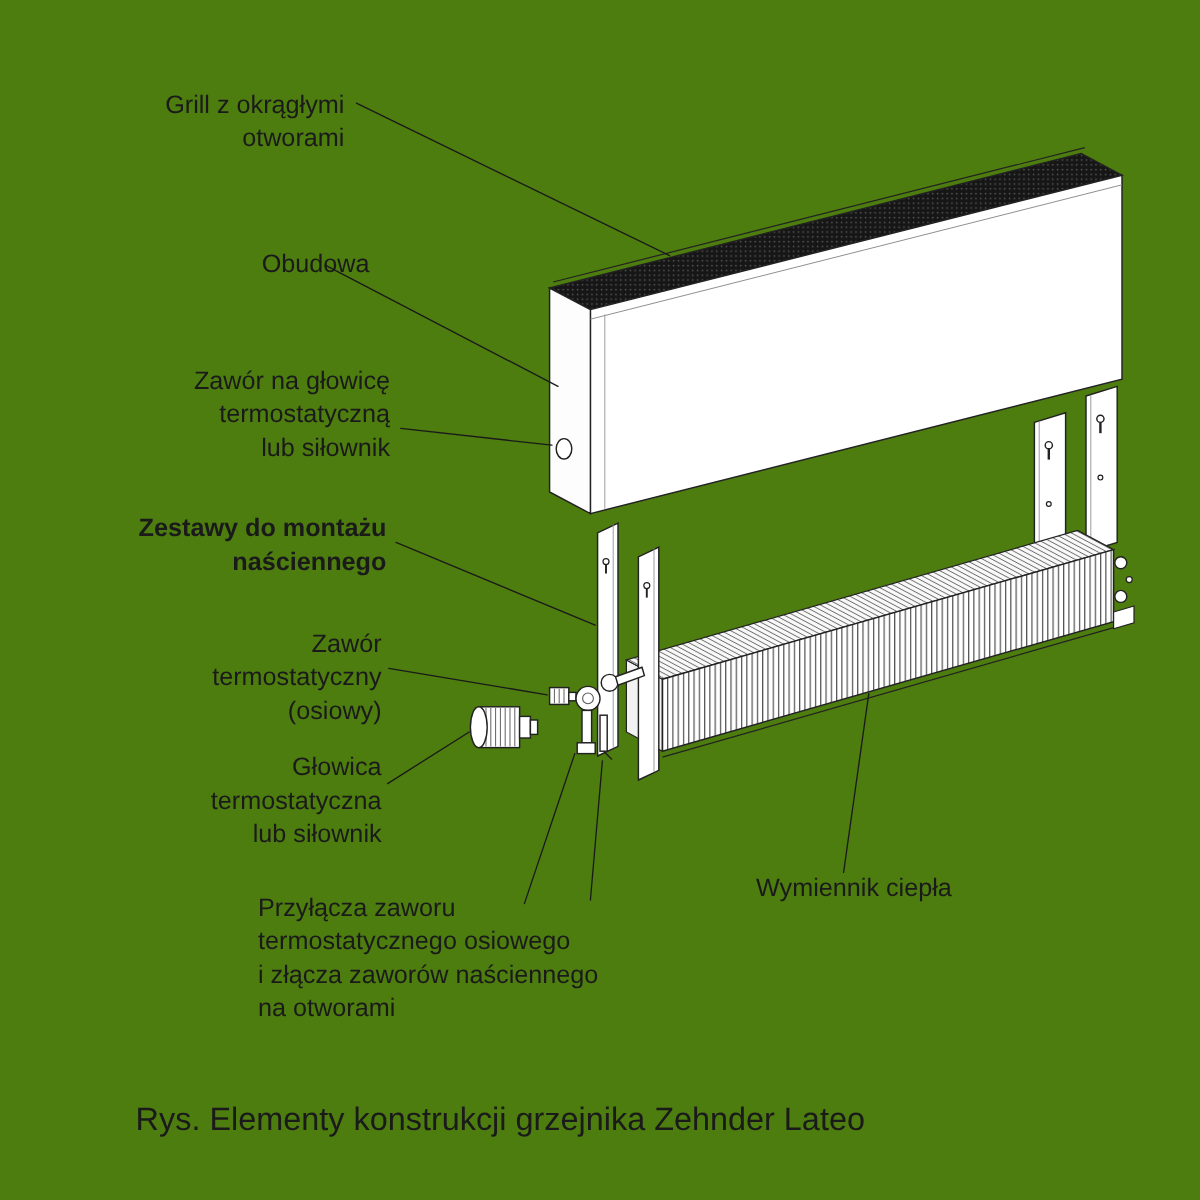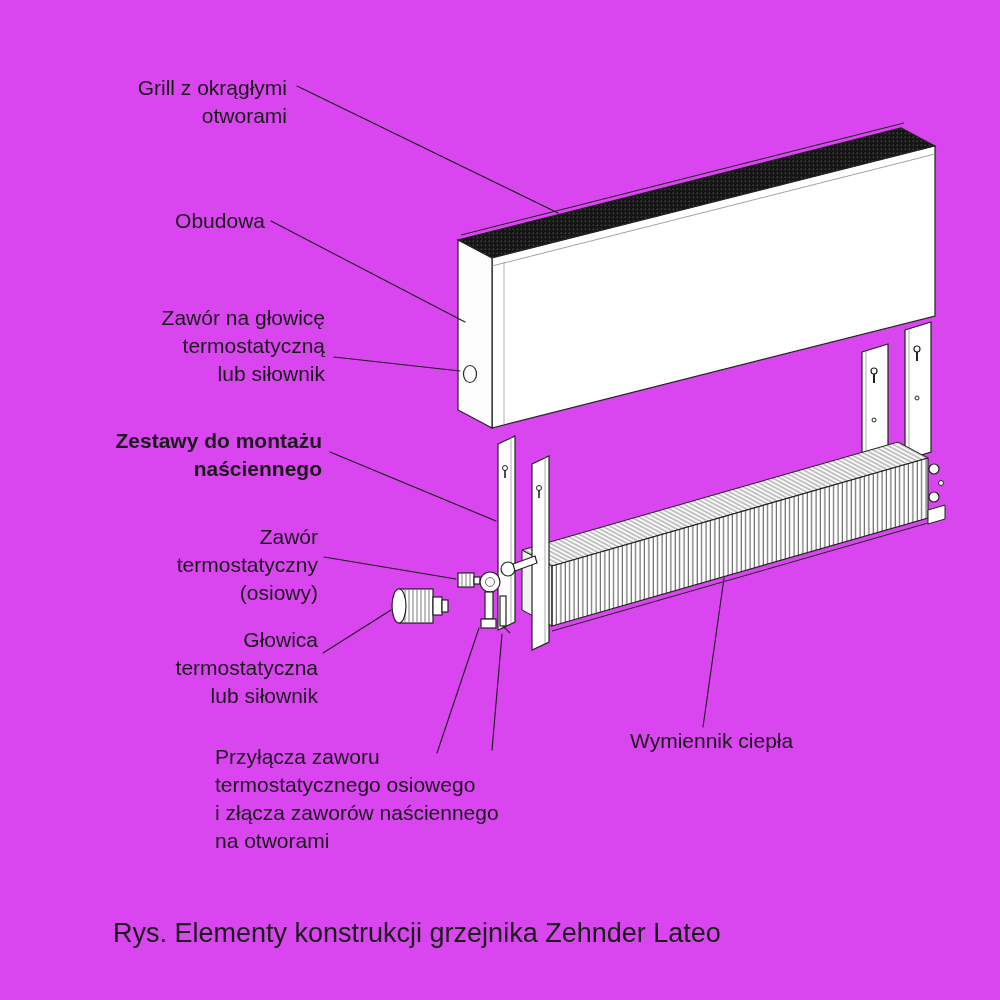--- a/index.html
+++ b/index.html
@@ -1,17 +1,17 @@
 <!DOCTYPE html>
 <html><head>
 <meta charset="utf-8">
 <style>
   html,body{margin:0;padding:0;background:#fff;}
   .stage{
-    position:relative;width:1000px;height:1000px;background:#d946ef;
+    position:relative;width:1000px;height:1000px;background:#4d7c0f;
     font-family:"Liberation Sans", sans-serif;color:#1a1a1a;overflow:hidden;
   }
   .stage svg{position:absolute;left:0;top:0;}
   .lbl{
     position:absolute;font-size:21px;line-height:28px;white-space:nowrap;
     color:#1a1a1a;
   }
   .lbl.r{text-align:right;}
   .lbl span{display:block;}
   .caption{
@@ -129,21 +129,21 @@
       <line x1="492" y1="750" x2="502" y2="634"></line>
       <line x1="703" y1="727" x2="724" y2="578"></line>
     </g>
   </svg>
 
   <div class="lbl r" style="top:74px; right:713px;">
     <span>Grill z okrągłymi</span>
     <span>otworami</span>
   </div>
 
-  <div class="lbl r" style="top:207px; right:735px;">
+  <div class="lbl r" style="top:207px; right:692px;">
     <span>Obudowa</span>
   </div>
 
   <div class="lbl r" style="top:304px; right:675px;">
     <span>Zawór na głowicę</span>
     <span>termostatyczną</span>
     <span>lub siłownik</span>
   </div>
 
   <div class="lbl r" style="top:427px; right:678px;font-weight:bold;">

